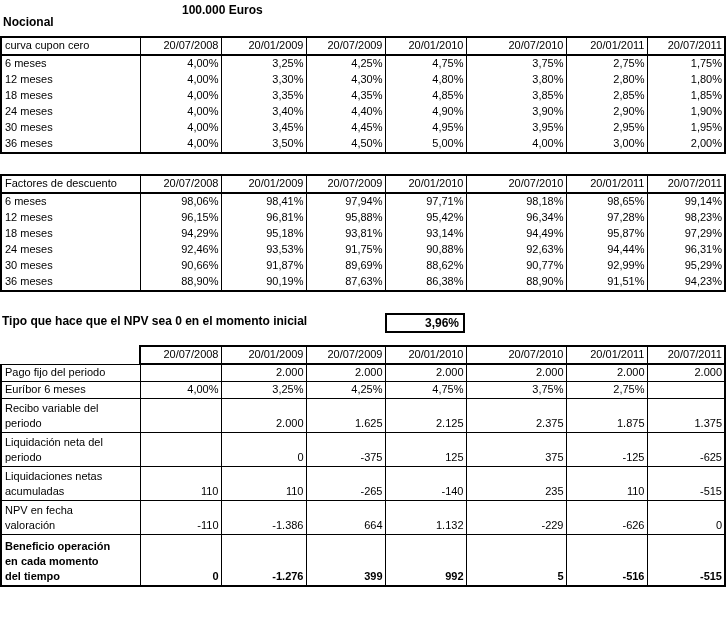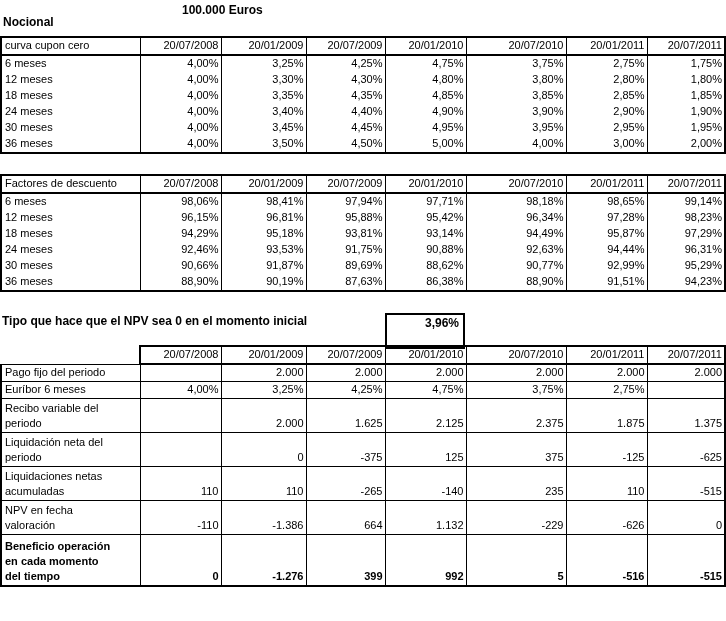--- a/index.html
+++ b/index.html
@@ -51,21 +51,21 @@
   .t3 tr.l3 { height: 51px; }
   .t3 tr.bold td { font-weight: bold; }
 
   #table1 { left: 0; top: 36px; border-radius: 14px; }
   #table2 { left: 0; top: 174px; }
   #table3 { left: 0; top: 345px; }
 
   
   .npv-label { left: 2px; top: 314px; font-size: 12px; font-weight: bold; }
   .npv-box {
-    left: 385px; top: 313px; width: 80px; height: 36px;
+    left: 385px; top: 313px; width: 80px; height: 20px;
     border: 2px solid #000; box-sizing: border-box;
     text-align: right; font-weight: bold; font-size: 12px;
     line-height: 16px; padding-right: 4px;
   }
 </style>
 </head>
 <body>
 
 <span class="abs title-label">Nocional</span>
 <span class="abs title-value">100.000 Euros</span>

